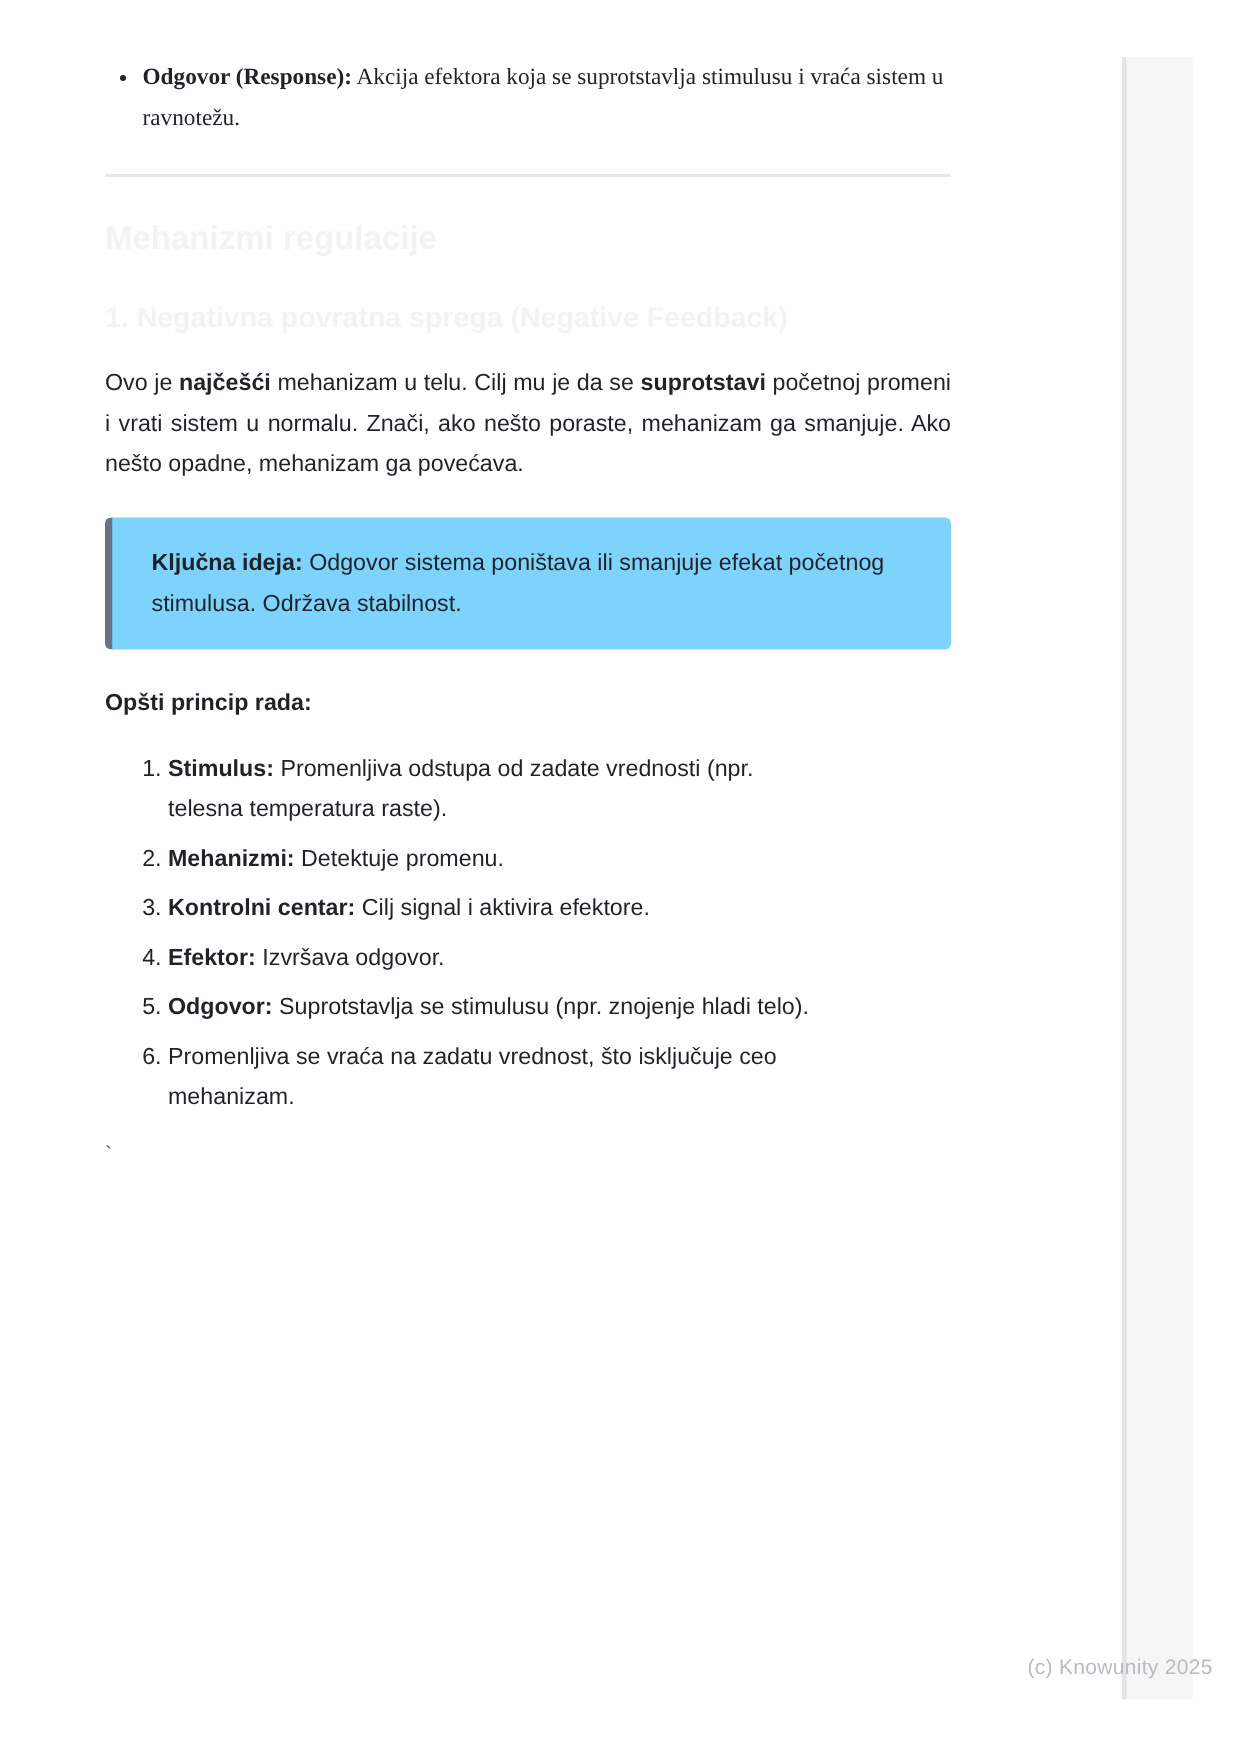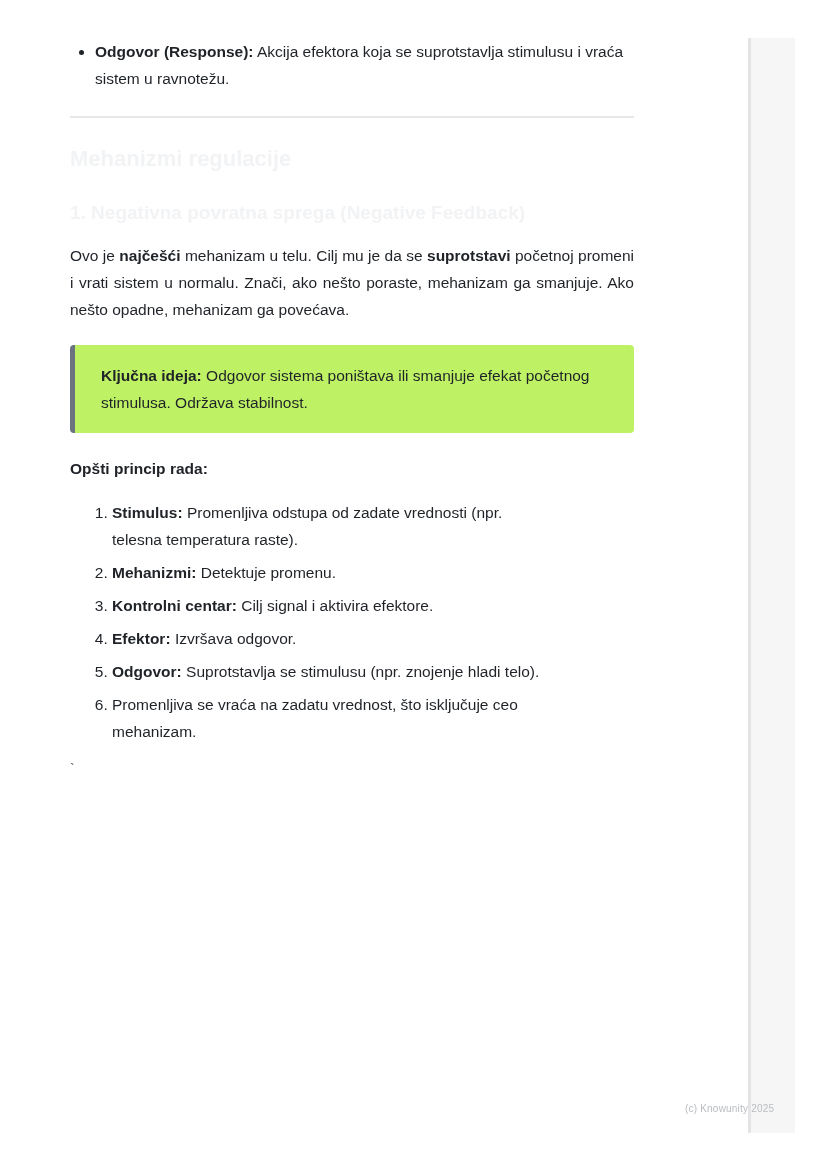--- a/index.html
+++ b/index.html
@@ -20,20 +20,21 @@
       left: 70px;
       top: 38px;
       width: 564px;
       font-size: 15.5px;
       line-height: 27px;
     }
     .bullet-list {
       margin: 0;
       padding: 0 0 0 25px;
       list-style: disc;
+      font-family: Liberation Serif, serif;
     }
     .bullet-list li {
       margin: 0;
       padding-left: 0;
     }
     .hr {
       height: 2px;
       background: #e6e7e9;
       border: none;
       margin: 24px 0 24px 0;
@@ -53,21 +54,21 @@
       line-height: 30px;
     }
     p {
       margin: 0;
     }
     p.justify {
       text-align: justify;
     }
     .callout {
       margin: 22px 0 20px 0;
-      background: #bef264;
+      background: #7dd3fc;
       border-left: 5px solid #6b7280;
       border-radius: 4px;
       padding: 17px 25px 17px 26px;
     }
     .bold-heading {
       margin: 22px 0 16px 0;
       font-weight: bold;
     }
     ol.steps {
       margin: 17px;
@@ -89,21 +90,21 @@
       top: 38px;
       width: 44px;
       height: 1095px;
       background: #f6f6f7;
       border-left: 3px solid #e4e4e6;
     }
     .footer {
       position: absolute;
       left: 685px;
       top: 1103px;
-      font-size: 10px;
+      font-size: 14px;
       color: #b9bcc1;
       letter-spacing: 0.2px;
     }
   </style>
 </head>
 <body>
 
 <div class="page">
 
   <ul class="bullet-list">

